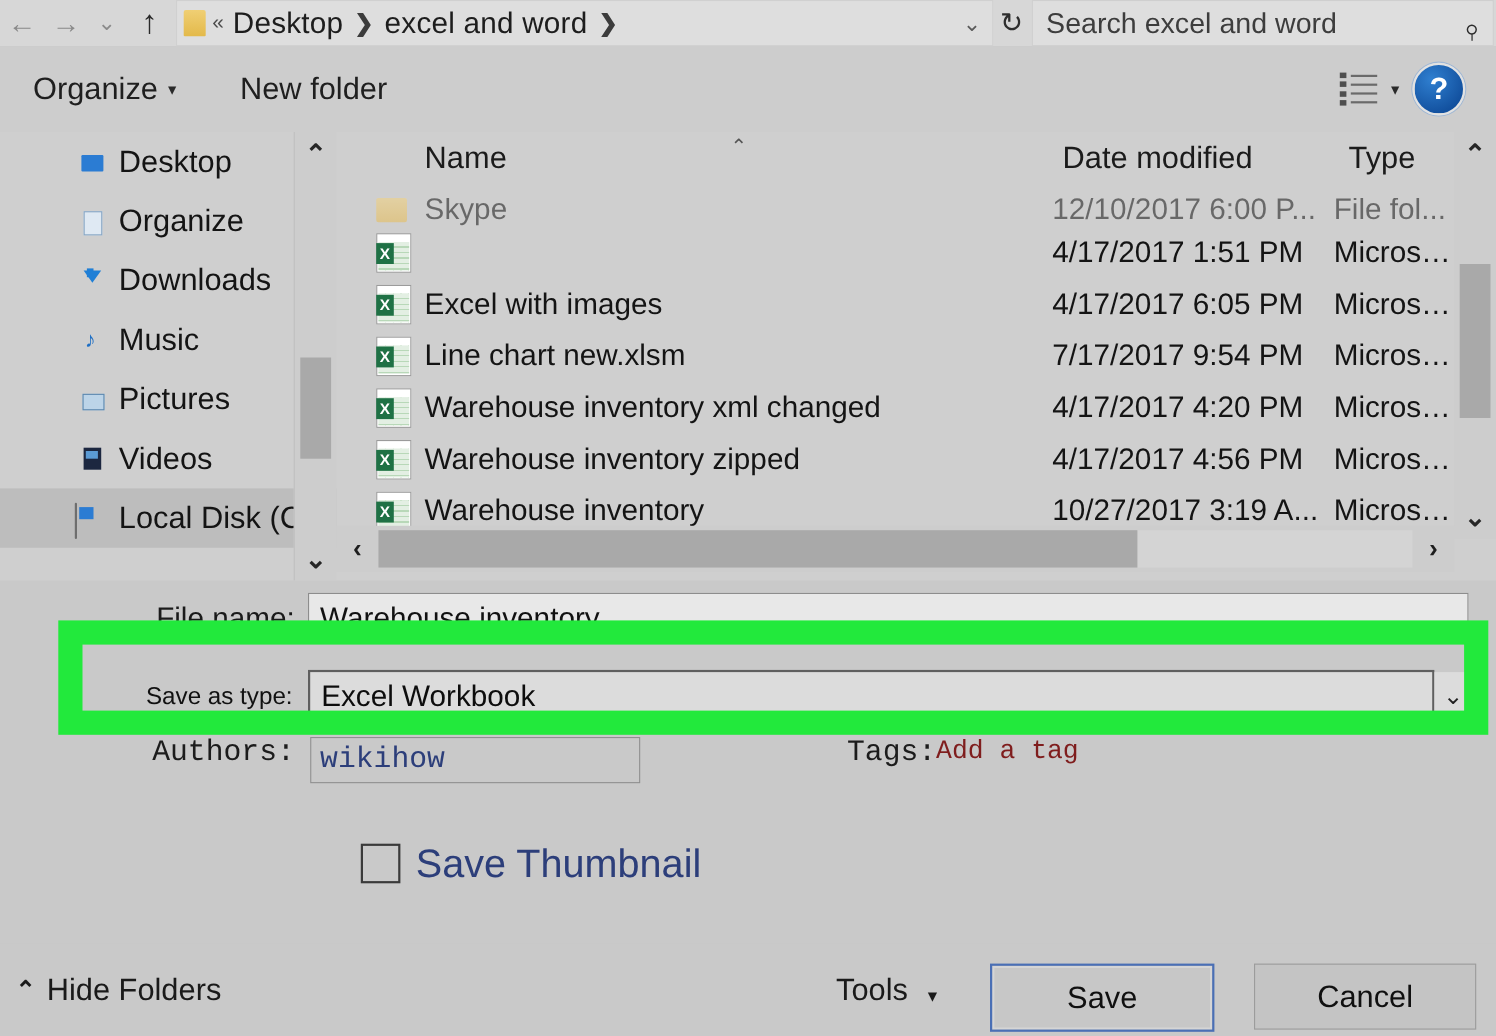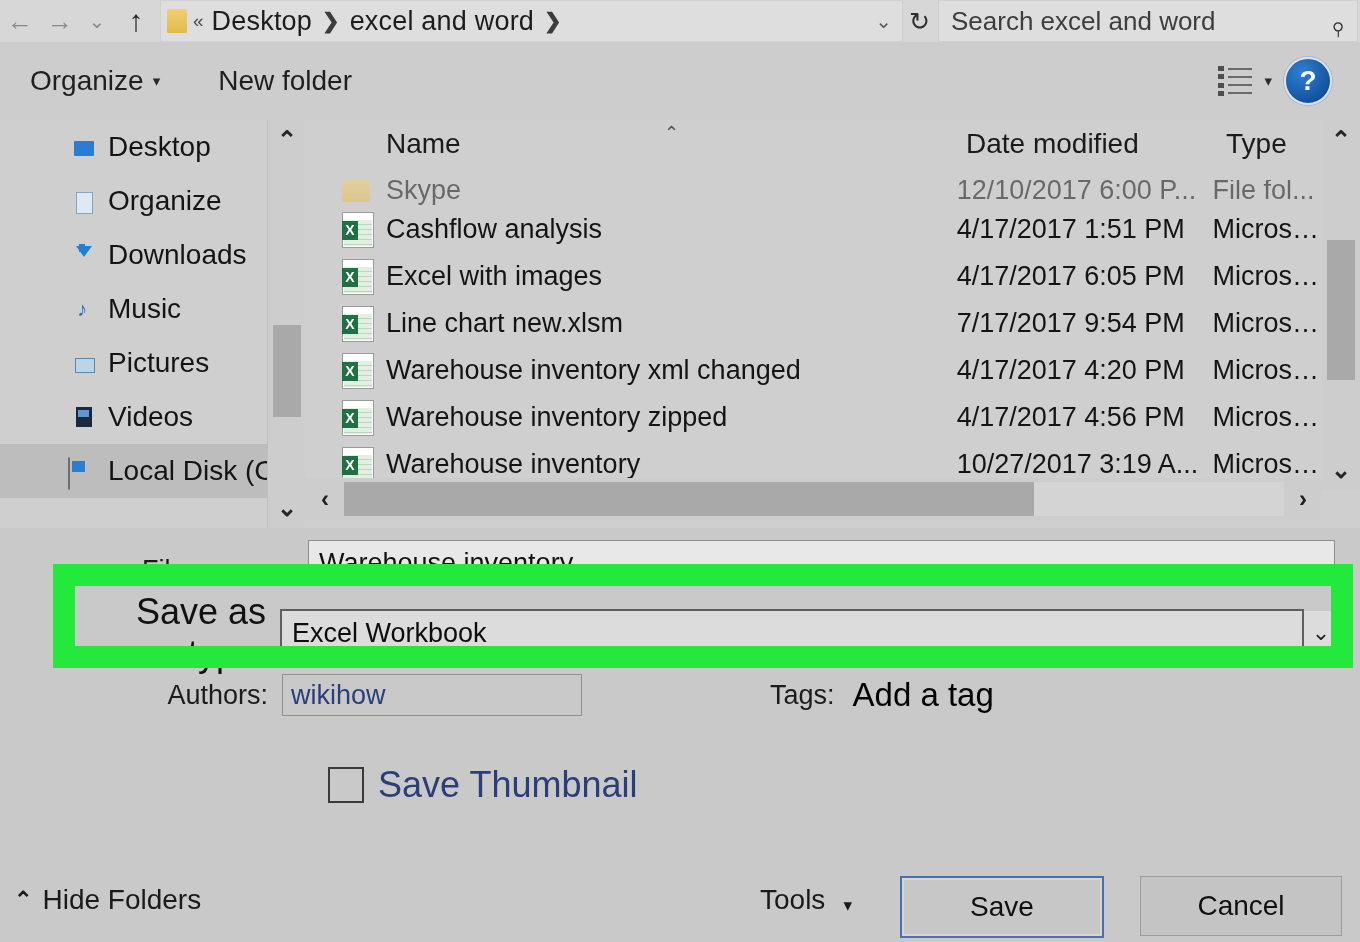--- a/index.html
+++ b/index.html
@@ -191,34 +191,34 @@
   }
   .hs-arrow { width: 38px; text-align: center; color: #1e1e1e; font-size: 24px; font-weight: bold; }
   .hs-track { flex: 1; height: 34px; background: #d4d4d4; position: relative; }
   .hs-thumb { position: absolute; left: 0; top: 0; width: 690px; height: 34px; background: #a9a9a9; }
 
   
   .form { position: absolute; left: 0; top: 528px; width: 1360px; height: 330px; background: #c9c9c9; }
 
   .filename-row {
     position: absolute; left: 120px; top: 10px; width: 1215px; height: 48px;
-    display: flex; align-items: flex-end; gap: 28px;
+    display: flex; align-items: center;
   }
   .fn-label { width: 148px; text-align: right; font-size: 27px; color: #1a1a1a; padding-right: 12px; }
   .fn-input {
     flex: 1; height: 44px; background: #e8e8e8; border: 1px solid #8d8d8d;
     display: flex; align-items: center; padding-left: 10px;
     font-size: 27px; color: #111;
   }
 
   .sat-row {
     position: absolute; left: 98px; top: 78px; width: 1240px; height: 54px;
     display: flex; align-items: center;
   }
-  .sat-label { width: 168px; text-align: right; font-size: 36px; color: #111; padding-right: 14px; }
+  .sat-label { width: 168px; text-align: right; font-size: 22px; color: #111; padding-right: 14px; }
   .sat-select {
     flex: 1; height: 44px; background: #dcdcdc;
     border: 2px solid #5f5f5f;
     display: flex; align-items: center; padding-left: 10px;
     font-size: 27px; color: #0d0d0d;
   }
   .sat-arrow {
     width: 34px; height: 44px; display: flex; align-items: center; justify-content: center;
     color: #1f1f1f; font-size: 22px; background: #dcdcdc;
   }
@@ -226,31 +226,31 @@
   .green-box {
     position: absolute; left: 53px; top: 564px; width: 1300px; height: 104px;
     border: 22px solid #22e93c;
     box-sizing: border-box;
     pointer-events: none;
     background: transparent;
   }
 
   .meta-row {
     position: absolute; left: 120px; top: 142px; width: 1100px; height: 50px;
-    display: flex; align-items: center;
+    display: flex;  font-family: Liberation Mono, monospace;
   }
   .meta-label { font-size: 27px; color: #1c1c1c; }
   .authors-label { width: 148px; text-align: right; padding-right: 14px; }
   .authors-input {
     width: 290px; height: 40px; background: #c9c9c9; border: 1px solid #8f8f8f;
     display: flex; align-items: center; padding-left: 8px;
     font-size: 27px; color: #2c3e7a;
   }
   .tags-label { margin-left: 188px; }
-  .tags-link { margin-left: 18px; font-size: 33px; color: #000000; }
+  .tags-link { font-size: 24px; color: #7f1d1d; }
 
   .thumb-row {
     position: absolute; left: 328px; top: 236px; display: flex; align-items: center; gap: 14px;
   }
   .chk { width: 32px; height: 32px; background: #c9c9c9; border: 2px solid #3a3a3a; }
   .thumb-label { font-size: 36px; color: #2c3e7a; }
 
   
   .footer {
     position: absolute; left: 0; top: 858px; width: 1360px; height: 84px;
@@ -411,21 +411,20 @@
           <span class="folder-ico-sm"></span>
           <span>Skype</span>
         </div>
         <div class="fdate">12/10/2017 6:00 P...</div>
         <div class="ftype">File fol...</div>
       </div>
 
       <div class="frow">
         <div class="fname">
           <span class="xl-ico"></span>
-          <span>Cashflow analysis</span>
         </div>
         <div class="fdate">4/17/2017 1:51 PM</div>
         <div class="ftype">Micros…</div>
       </div>
 
       <div class="frow">
         <div class="fname">
           <span class="xl-ico"></span>
           <span>Excel with images</span>
         </div>

